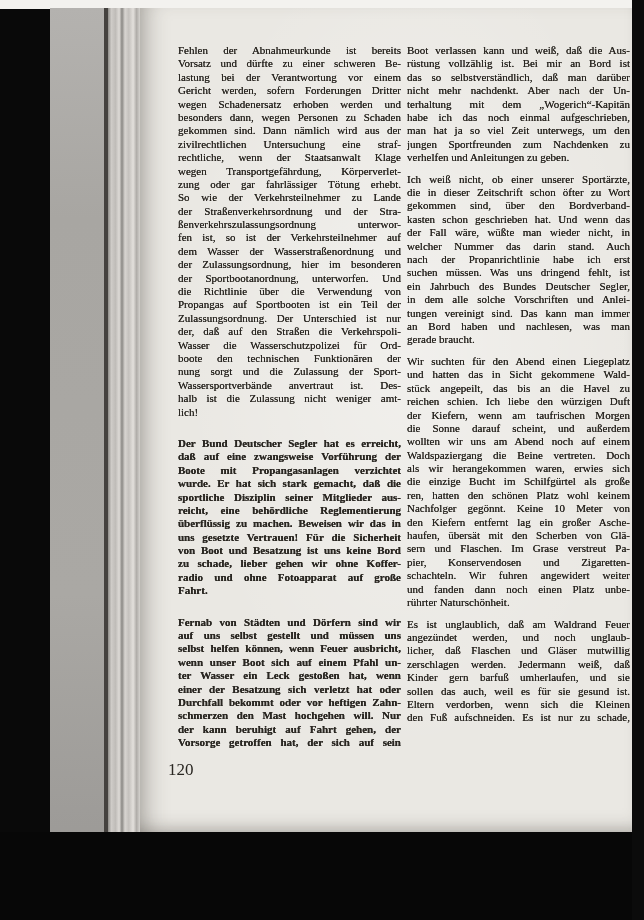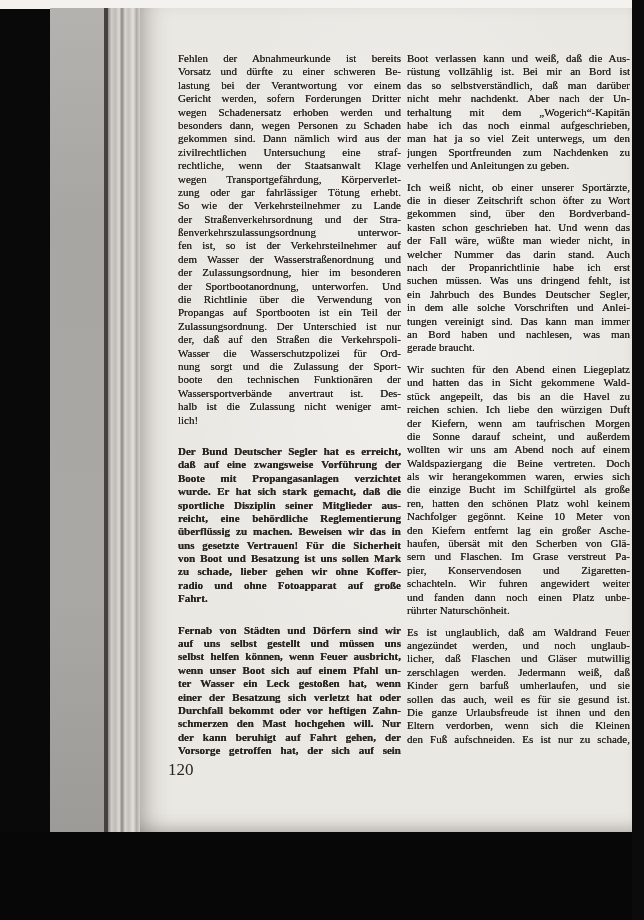--- a/index.html
+++ b/index.html
@@ -22,21 +22,21 @@
     background:linear-gradient(90deg,#8f8d89 0,#cfccc8 10%,#bfbcb8 22%,#dedbd7 33%,#8a8884 41%,#d8d5d1 50%,#c4c1bd 61%,#e3e0dc 74%,#b0ada9 84%,#eae8e4 100%);
   }
   
   .page {
     position:absolute; left:140px; top:8px; width:492px; height:824px;
     background:var(--page,#eae8e3);
     background-image:radial-gradient(ellipse at 55% 40%, rgba(255,255,255,0.35) 0%, rgba(255,255,255,0) 60%);
     box-shadow:inset 20px 0 24px -16px rgba(60,55,48,0.4), inset 0 -14px 18px -12px rgba(60,55,48,0.35);
   }
   .col {
-    position:absolute; top:44px; width:223px;
+    position:absolute; top:36px; width:223px;
     font-size:11px; line-height:13.4px; color:var(--ink,#2a2722);
     text-shadow:0 0 0.4px currentColor;
   }
   .col-left  { left:38px; }
   .col-right { left:267px; }
   .col-left  .para + .para { margin-top:18px;font-weight:bold; }
   .col-right .para + .para { margin-top:8.2px; }
   .tline { text-align:justify; text-align-last:justify; max-height:13.4px; overflow:hidden; }
   .tline.final { text-align-last:left; }
   .pageno { position:absolute; left:28px; top:752px; font-size:17px; color:var(--ink,#2a2722); }
@@ -76,36 +76,36 @@
           <div class="tline">ßenverkehrszulassungsordnung unterwor-</div>
           <div class="tline">fen ist, so ist der Verkehrsteilnehmer auf</div>
           <div class="tline">dem Wasser der Wasserstraßenordnung und</div>
           <div class="tline">der Zulassungsordnung, hier im besonderen</div>
           <div class="tline">der Sportbootanordnung, unterworfen. Und</div>
           <div class="tline">die Richtlinie über die Verwendung von</div>
           <div class="tline">Propangas auf Sportbooten ist ein Teil der</div>
           <div class="tline">Zulassungsordnung. Der Unterschied ist nur</div>
           <div class="tline">der, daß auf den Straßen die Verkehrspoli-</div>
           <div class="tline">Wasser die Wasserschutzpolizei für Ord-</div>
+          <div class="tline">boote den technischen Funktionären der</div>
           <div class="tline">nung sorgt und die Zulassung der Sport-</div>
-          <div class="tline">boote den technischen Funktionären der</div>
           <div class="tline">Wassersportverbände anvertraut ist. Des-</div>
           <div class="tline">halb ist die Zulassung nicht weniger amt-</div>
           <div class="tline final">lich!</div>
         </div>
         <div class="para">
           <div class="tline">Der Bund Deutscher Segler hat es erreicht,</div>
           <div class="tline">daß auf eine zwangsweise Vorführung der</div>
           <div class="tline">Boote mit Propangasanlagen verzichtet</div>
           <div class="tline">wurde. Er hat sich stark gemacht, daß die</div>
           <div class="tline">sportliche Disziplin seiner Mitglieder aus-</div>
           <div class="tline">reicht, eine behördliche Reglementierung</div>
           <div class="tline">überflüssig zu machen. Beweisen wir das in</div>
           <div class="tline">uns gesetzte Vertrauen! Für die Sicherheit</div>
-          <div class="tline">von Boot und Besatzung ist uns sollen Mark</div>
+          <div class="tline">von Boot und Besatzung ist uns keine Bord</div>
           <div class="tline">zu schade, lieber gehen wir ohne Koffer-</div>
           <div class="tline">radio und ohne Fotoapparat auf große</div>
           <div class="tline final">Fahrt.</div>
         </div>
         <div class="para">
           <div class="tline">Fernab von Städten und Dörfern sind wir</div>
           <div class="tline">auf uns selbst gestellt und müssen uns</div>
           <div class="tline">selbst helfen können, wenn Feuer ausbricht,</div>
           <div class="tline">wenn unser Boot sich auf einem Pfahl un-</div>
           <div class="tline">ter Wasser ein Leck gestoßen hat, wenn</div>
@@ -164,21 +164,20 @@
           <div class="tline">und fanden dann noch einen Platz unbe-</div>
           <div class="tline final">rührter Naturschönheit.</div>
         </div>
         <div class="para">
           <div class="tline">Es ist unglaublich, daß am Waldrand Feuer</div>
           <div class="tline">angezündet werden, und noch unglaub-</div>
           <div class="tline">licher, daß Flaschen und Gläser mutwillig</div>
           <div class="tline">zerschlagen werden. Jedermann weiß, daß</div>
           <div class="tline">Kinder gern barfuß umherlaufen, und sie</div>
           <div class="tline">sollen das auch, weil es für sie gesund ist.</div>
-          <div class="tline">Die ganze Urlaubsfreude ist ihnen und den</div>
           <div class="tline">Eltern verdorben, wenn sich die Kleinen</div>
           <div class="tline">den Fuß aufschneiden. Es ist nur zu schade,</div>
         </div>
       </div>
     <div class="pageno">120</div>
   </div>
 
   <div class="gutter-foot"></div>
   <div class="bottom-bar">
     

